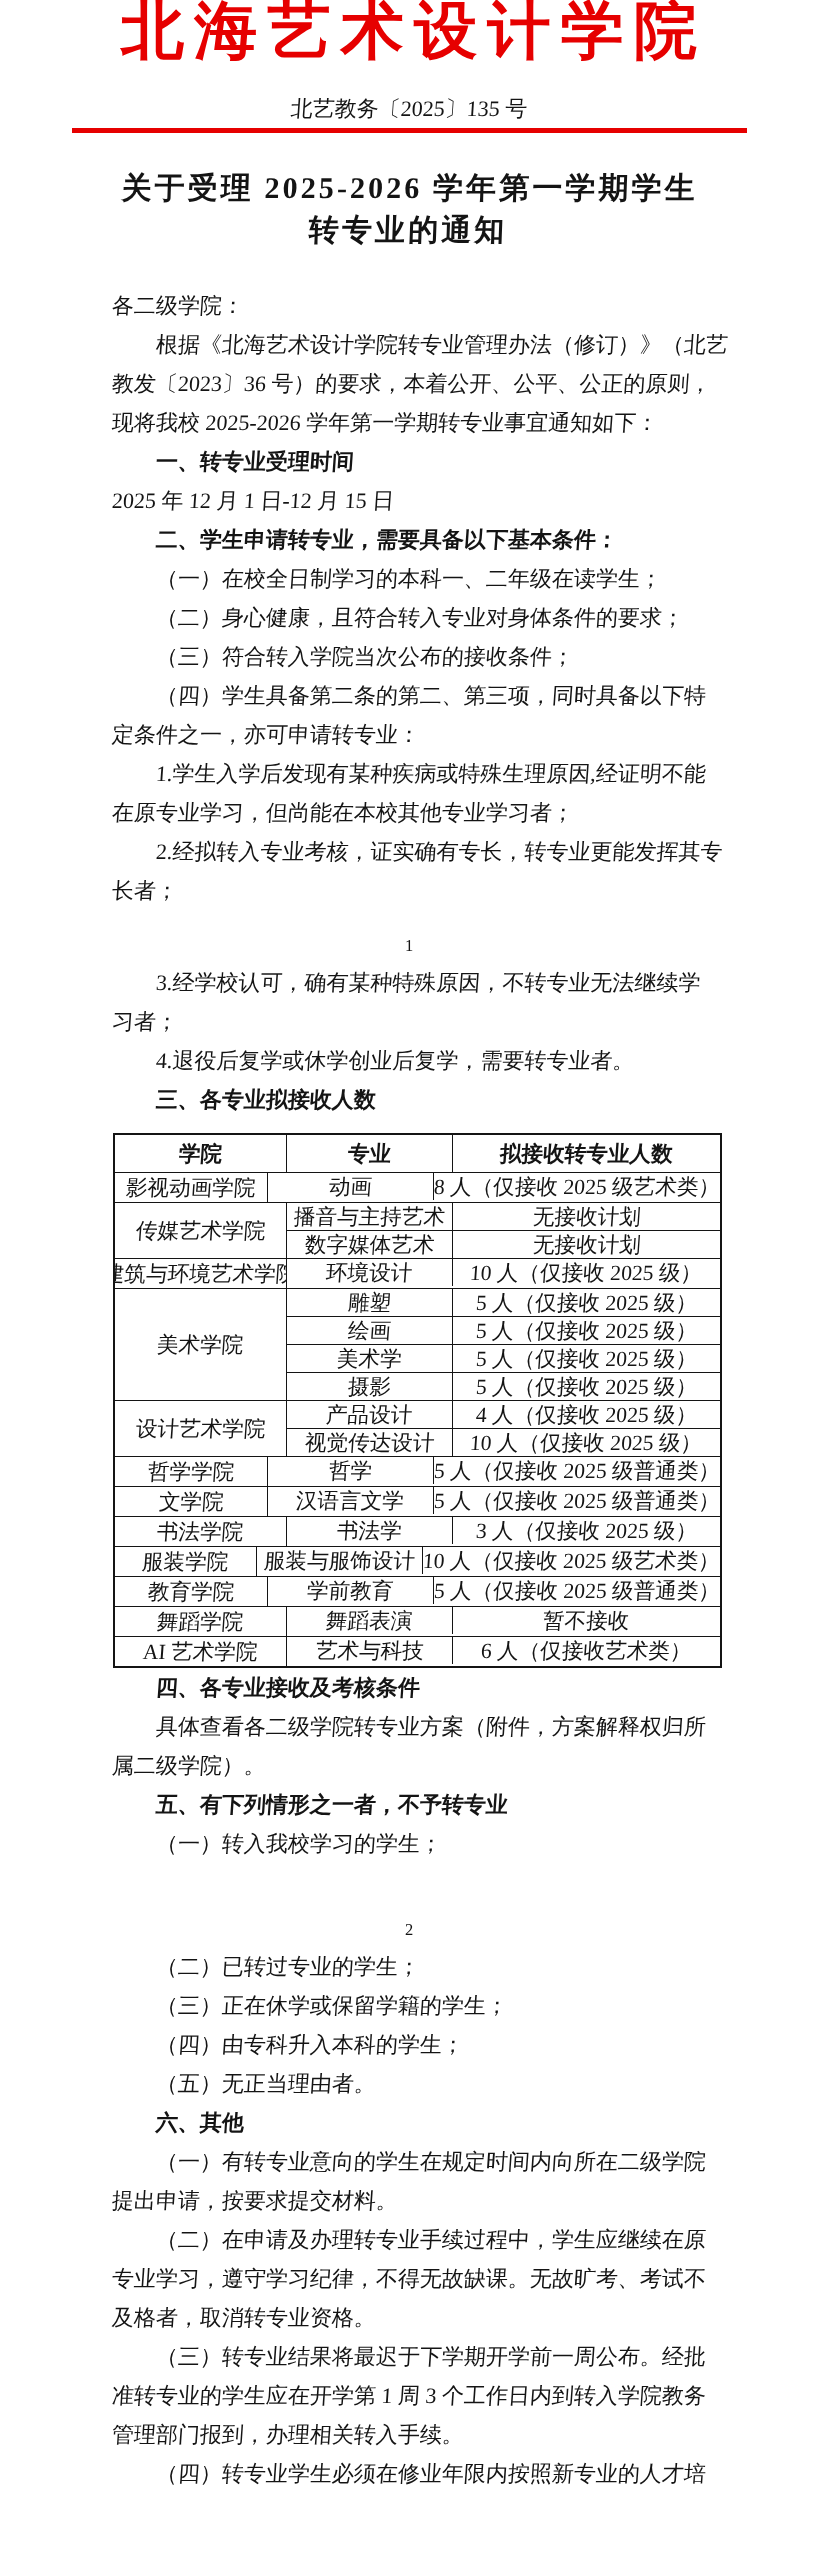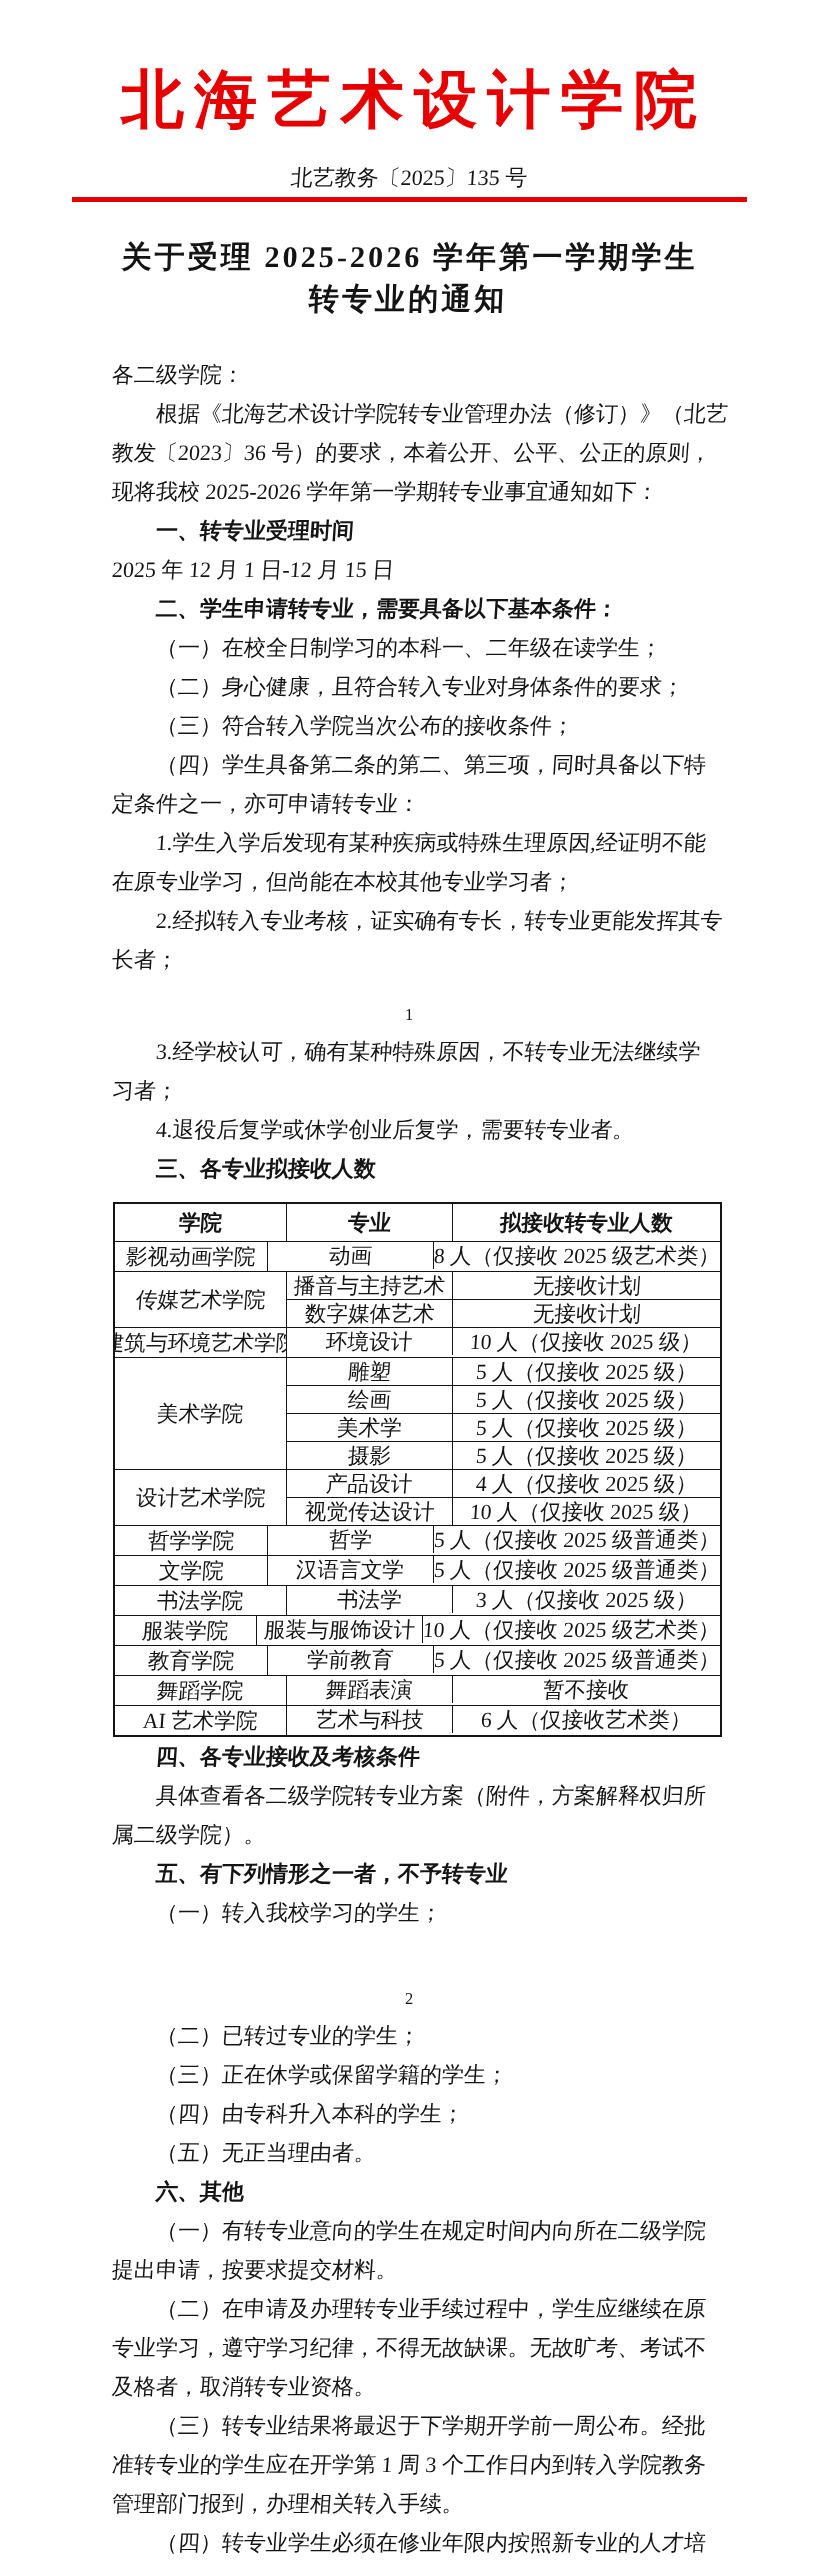--- a/index.html
+++ b/index.html
@@ -7,21 +7,20 @@
     position:relative;
     width:818px;height:4016px;
     margin:0 auto;
     background:#ffffff;
     color:#141414;
     font-family:"Liberation Serif","DejaVu Serif",serif;
     overflow:hidden;
   }
   
   .school-name{
-    margin-top:69px;
     text-align:center;
     color:#e60000;
     font-weight:bold;
     font-size:63px;
     line-height:63px;
     letter-spacing:10.3px;
     text-indent:10.3px;
     white-space:nowrap;
   }
   .doc-number{

